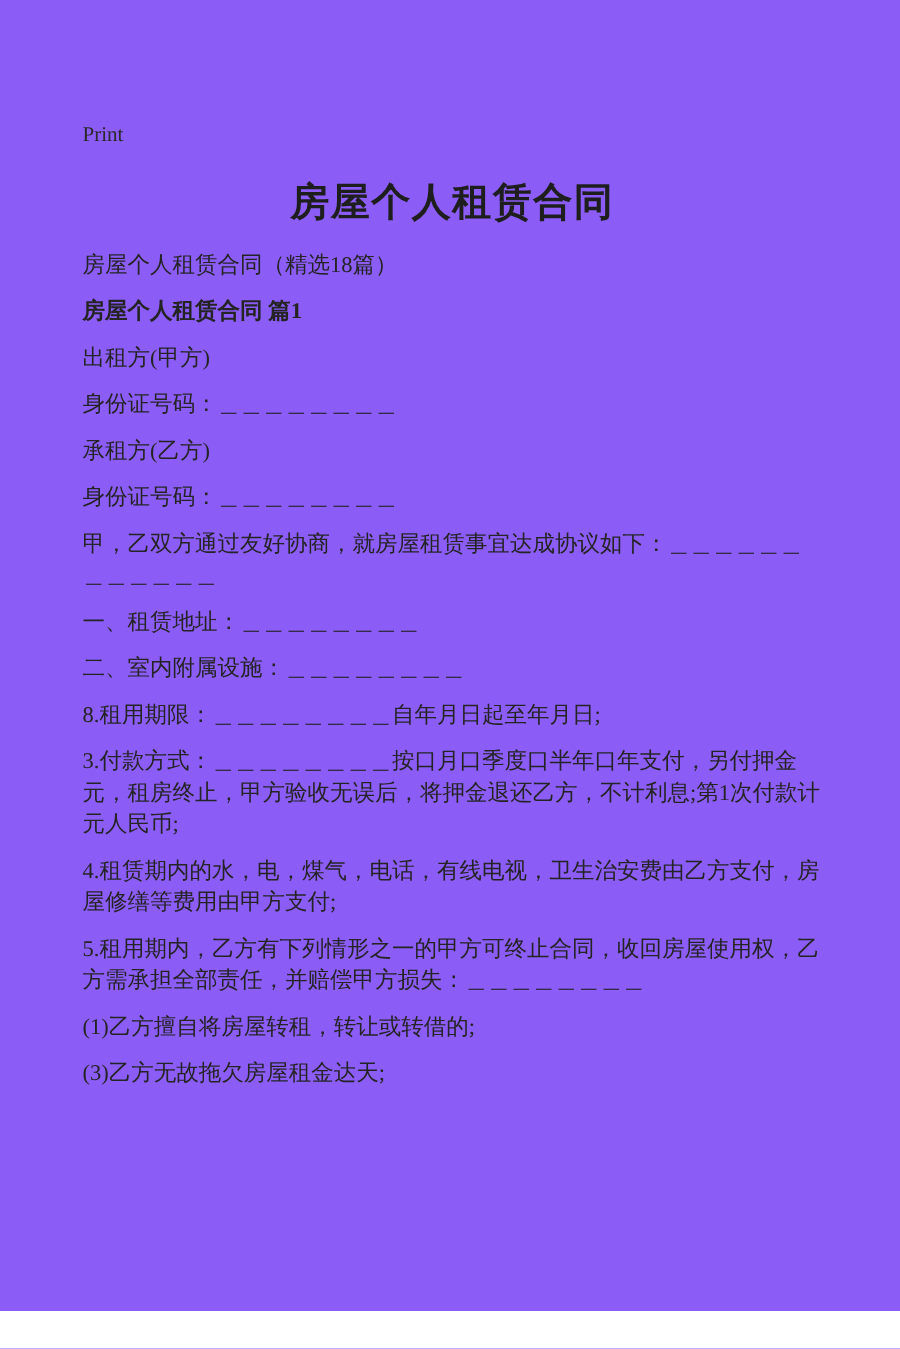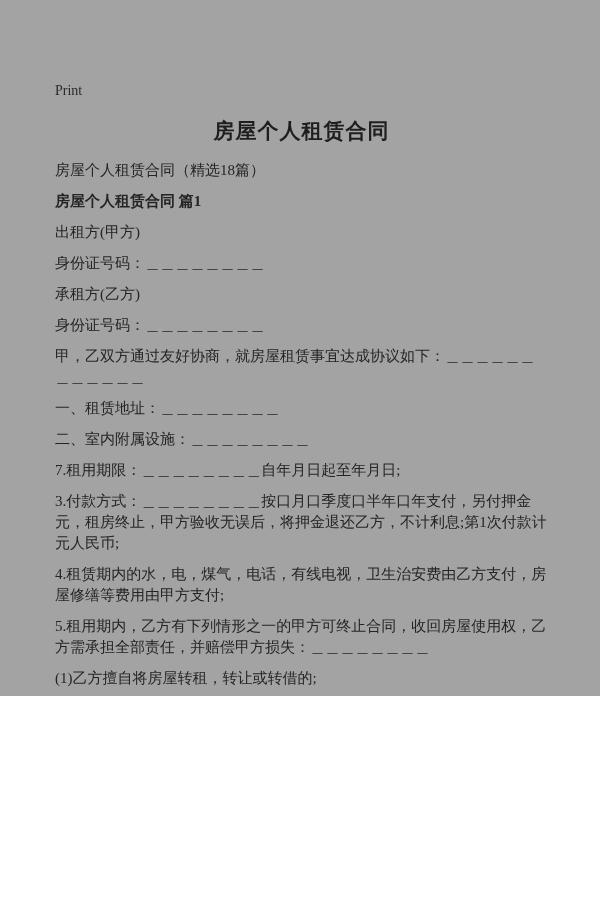--- a/index.html
+++ b/index.html
@@ -3,41 +3,41 @@
 <meta charset="utf-8">
 <style>
   html, body {
     margin: 0;
     padding: 0;
     background: #ffffff;
   }
   .page {
     position: relative;
     width: 600px;
-    height: 696px;
+    height: 874px;
     margin: 0;
-    background: #a3a3a3;
+    background: #8b5cf6;
     box-sizing: border-box;
     padding: 81px 52px 0 55px;
     font-family: "Liberation Sans", "DejaVu Sans", sans-serif;
     font-size: 15px;
     color: #242424;
     overflow: hidden;
   }
   .print-link {
     display: inline-block;
     font-family: "Liberation Serif", "DejaVu Serif", serif;
     font-size: 14px;
     color: #2a2a2a;
     margin: 0 0 18px 0;
     text-decoration: none;
     cursor: pointer;
   }
   .doc-title {
-    font-size: 21px;
+    font-size: 26px;
     font-weight: bold;
     text-align: center;
     margin: 0 0 15px 0;
     letter-spacing: 1px;
     color: #1e1e1e;
   }
   .para {
     margin: 0 0 10px 0;
     line-height: 21px;
     word-break: break-all;
@@ -63,20 +63,20 @@
 
   <p class="para bold">房屋个人租赁合同 篇1</p>
 
   <p class="para">出租方(甲方)</p>
   <p class="para underline-text">身份证号码：＿＿＿＿＿＿＿＿</p>
   <p class="para">承租方(乙方)</p>
   <p class="para underline-text">身份证号码：＿＿＿＿＿＿＿＿</p>
   <p class="para">甲，乙双方通过友好协商，就房屋租赁事宜达成协议如下：＿＿＿＿＿＿＿＿＿＿＿＿</p>
   <p class="para">一、租赁地址：＿＿＿＿＿＿＿＿</p>
   <p class="para">二、室内附属设施：＿＿＿＿＿＿＿＿</p>
-  <p class="para">7.租用期限：＿＿＿＿＿＿＿＿自年月日起至年月日;</p>
+  <p class="para">8.租用期限：＿＿＿＿＿＿＿＿自年月日起至年月日;</p>
   <p class="para">3.付款方式：＿＿＿＿＿＿＿＿按口月口季度口半年口年支付，另付押金元，租房终止，甲方验收无误后，将押金退还乙方，不计利息;第1次付款计元人民币;</p>
   <p class="para">4.租赁期内的水，电，煤气，电话，有线电视，卫生治安费由乙方支付，房屋修缮等费用由甲方支付;</p>
   <p class="para">5.租用期内，乙方有下列情形之一的甲方可终止合同，收回房屋使用权，乙方需承担全部责任，并赔偿甲方损失：＿＿＿＿＿＿＿＿</p>
   <p class="para">(1)乙方擅自将房屋转租，转让或转借的;</p>
   <p class="para">(3)乙方无故拖欠房屋租金达天;</p>
 
 </div>
 
 </body></html>

